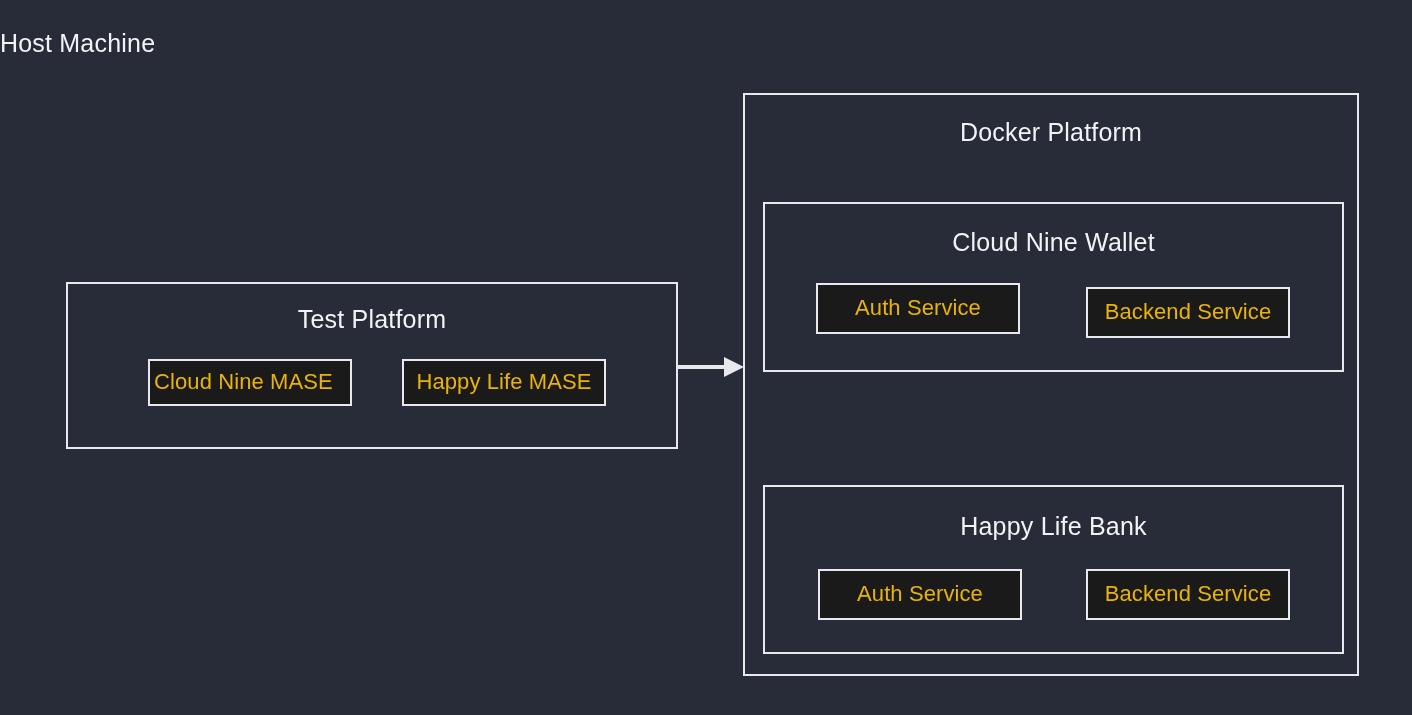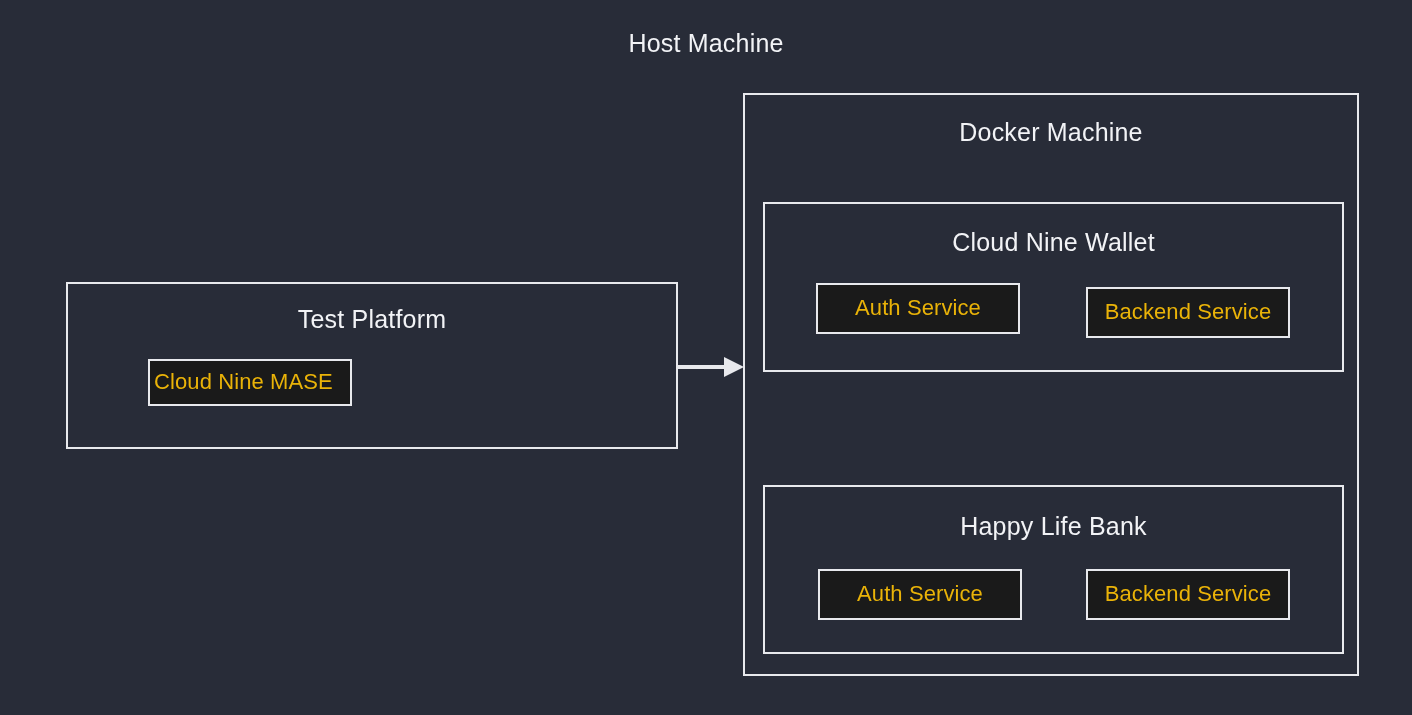--- a/index.html
+++ b/index.html
@@ -20,21 +20,21 @@
     background: #282c38;
     overflow: hidden;
   }
 
   
   .host-title {
     position: absolute;
     left: 0;
     top: 28px;
     width: 1412px;
-    text-align: center;
+    text-align: left;
     color: #f2f3f6;
     font-size: 25px;
     font-weight: 400;
     letter-spacing: 0.2px;
     line-height: 1.2;
   }
 
   
   .group-box {
     position: absolute;
@@ -113,29 +113,32 @@
 
   <div class="host-title">Host Machine</div>
 
   <div class="group-box" id="test-platform">
     <div class="group-title" id="test-platform-title">Test Platform</div>
 
     <div class="node-box align-left" id="node-cloud-nine-mase">
       <span class="node-label">Cloud Nine MASE</span>
     </div>
 
+    <div class="node-box" id="node-happy-life-mase">
+      <span class="node-label">Happy Life MASE</span>
+    </div>
   </div>
 
   <svg id="connector-arrow" viewBox="0 0 66 30">
     <line x1="0" y1="15" x2="48" y2="15" stroke="#e8e9ed" stroke-width="4"></line>
     <polygon points="46,5 66,15 46,25" fill="#e8e9ed"></polygon>
   </svg>
 
   <div class="group-box" id="docker-network">
-    <div class="group-title" id="docker-network-title">Docker Machine</div>
+    <div class="group-title" id="docker-network-title">Docker Platform</div>
 
     <div class="group-box" id="cloud-nine-wallet">
       <div class="group-title" id="cloud-nine-wallet-title">Cloud Nine Wallet</div>
 
       <div class="node-box" id="node-cnw-auth">
         <span class="node-label">Auth Service</span>
       </div>
 
       <div class="node-box" id="node-cnw-backend">
         <span class="node-label">Backend Service</span>

